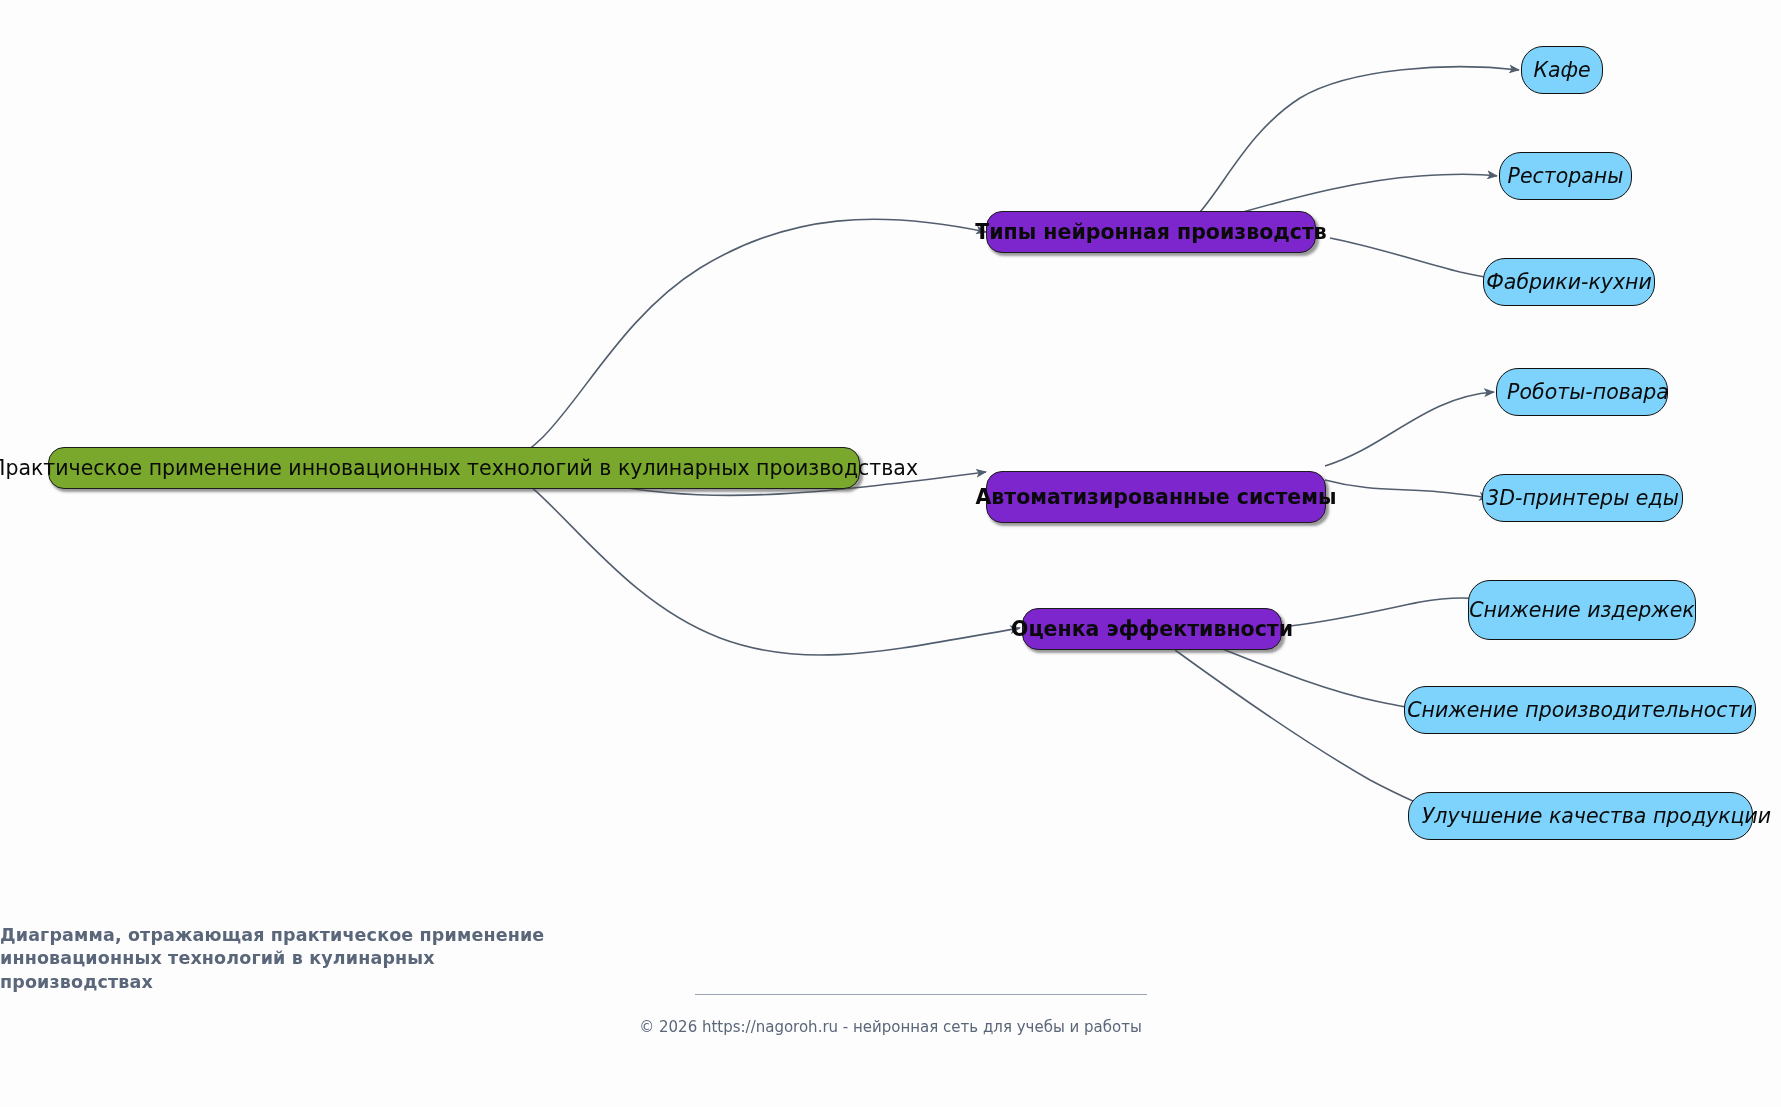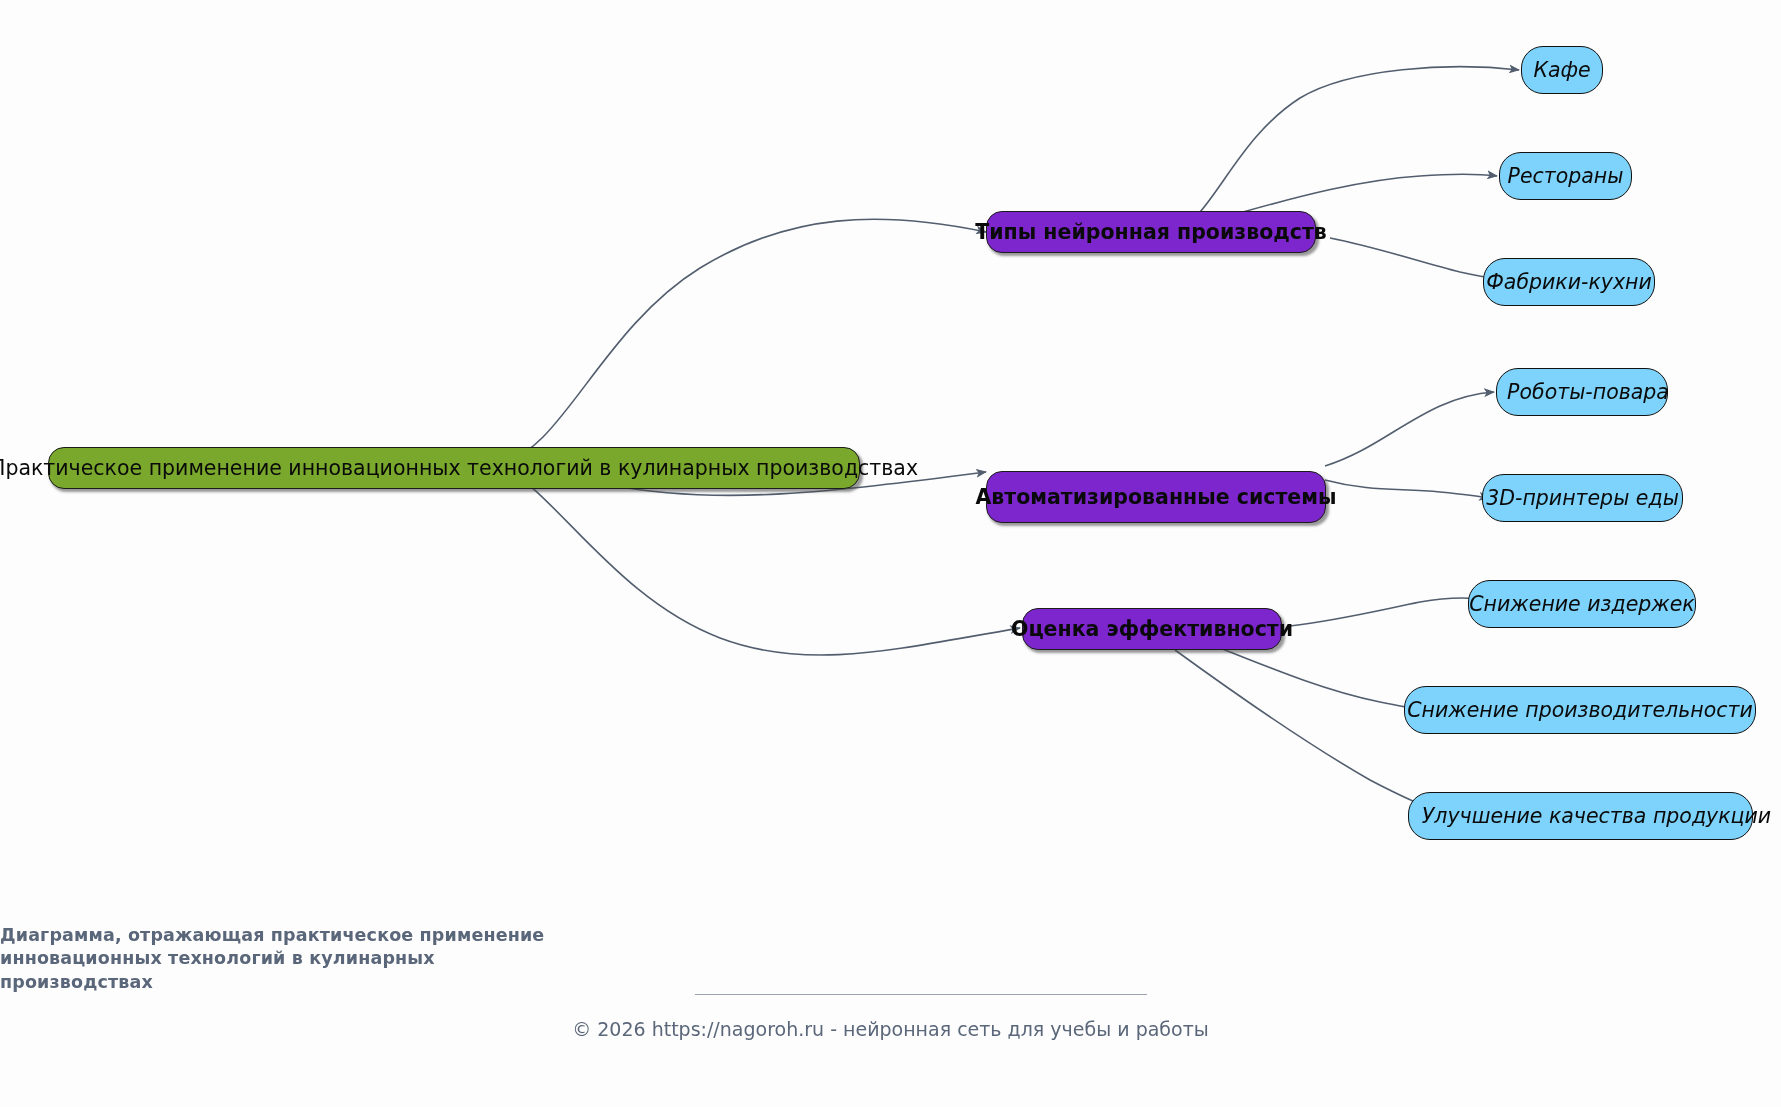--- a/index.html
+++ b/index.html
@@ -94,21 +94,21 @@
     background: #9aa3b0;
     height: 1px;
   }
 
   .footer {
     position: absolute;
     left: 0;
     width: 1781px;
     text-align: center;
     color: #5a6679;
-    font-size: 19px;
+    font-size: 15px;
     font-weight: 400;
   }
 </style>
 </head>
 <body>
 
 <div id="canvas">
 
   <svg class="edges" viewBox="0 0 1781 1107" width="1781" height="1107">
     <defs>
@@ -166,21 +166,21 @@
   </div>
 
   <div class="node node-leaf" style="left:1496px; top:368px; width:172px; height:48px;padding-left:28px;">
     <span>Роботы-повара</span>
   </div>
 
   <div class="node node-leaf" style="left:1482px; top:474px; width:201px; height:48px;">
     <span>3D-принтеры еды</span>
   </div>
 
-  <div class="node node-leaf" style="left:1468px; top:580px; width:228px; height:48px;">
+  <div class="node node-leaf" style="left:1468px; top:580px; width:228px; height:60px;">
     <span>Снижение издержек</span>
   </div>
 
   <div class="node node-leaf" style="left:1404px; top:686px; width:352px; height:48px;">
     <span>Снижение производительности</span>
   </div>
 
   <div class="node node-leaf" style="left:1408px; top:792px; width:345px; height:48px;padding-left:48px;">
     <span>Улучшение качества продукции</span>
   </div>

